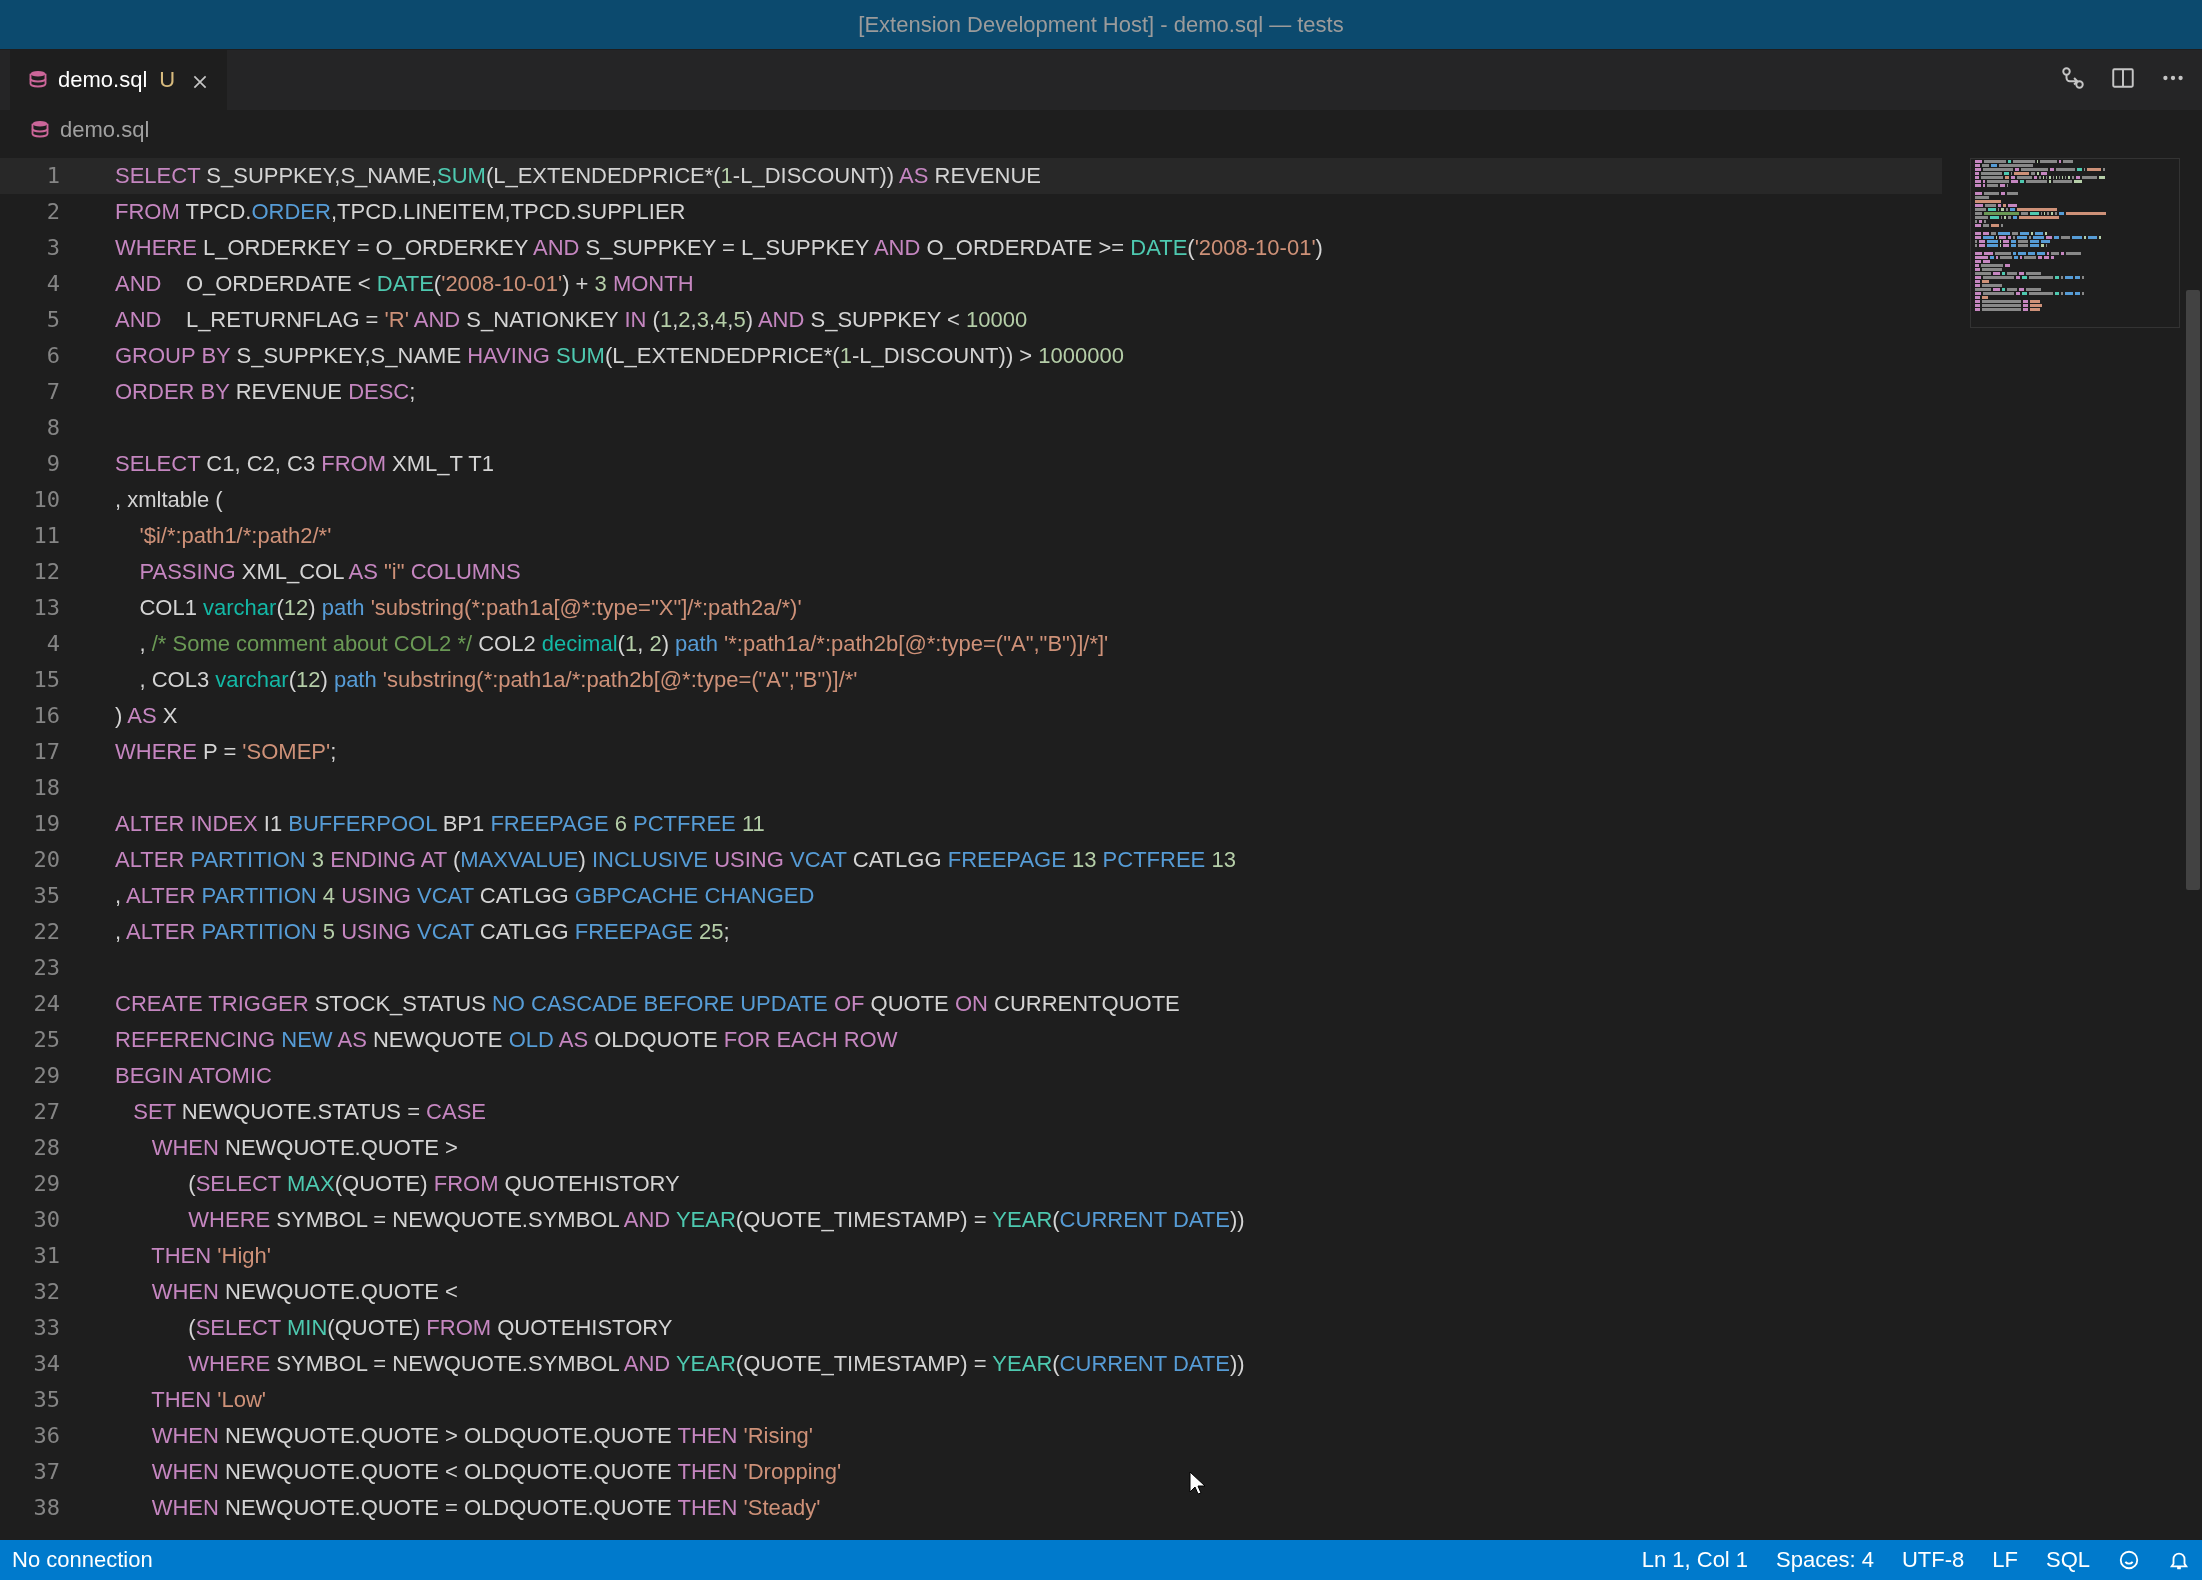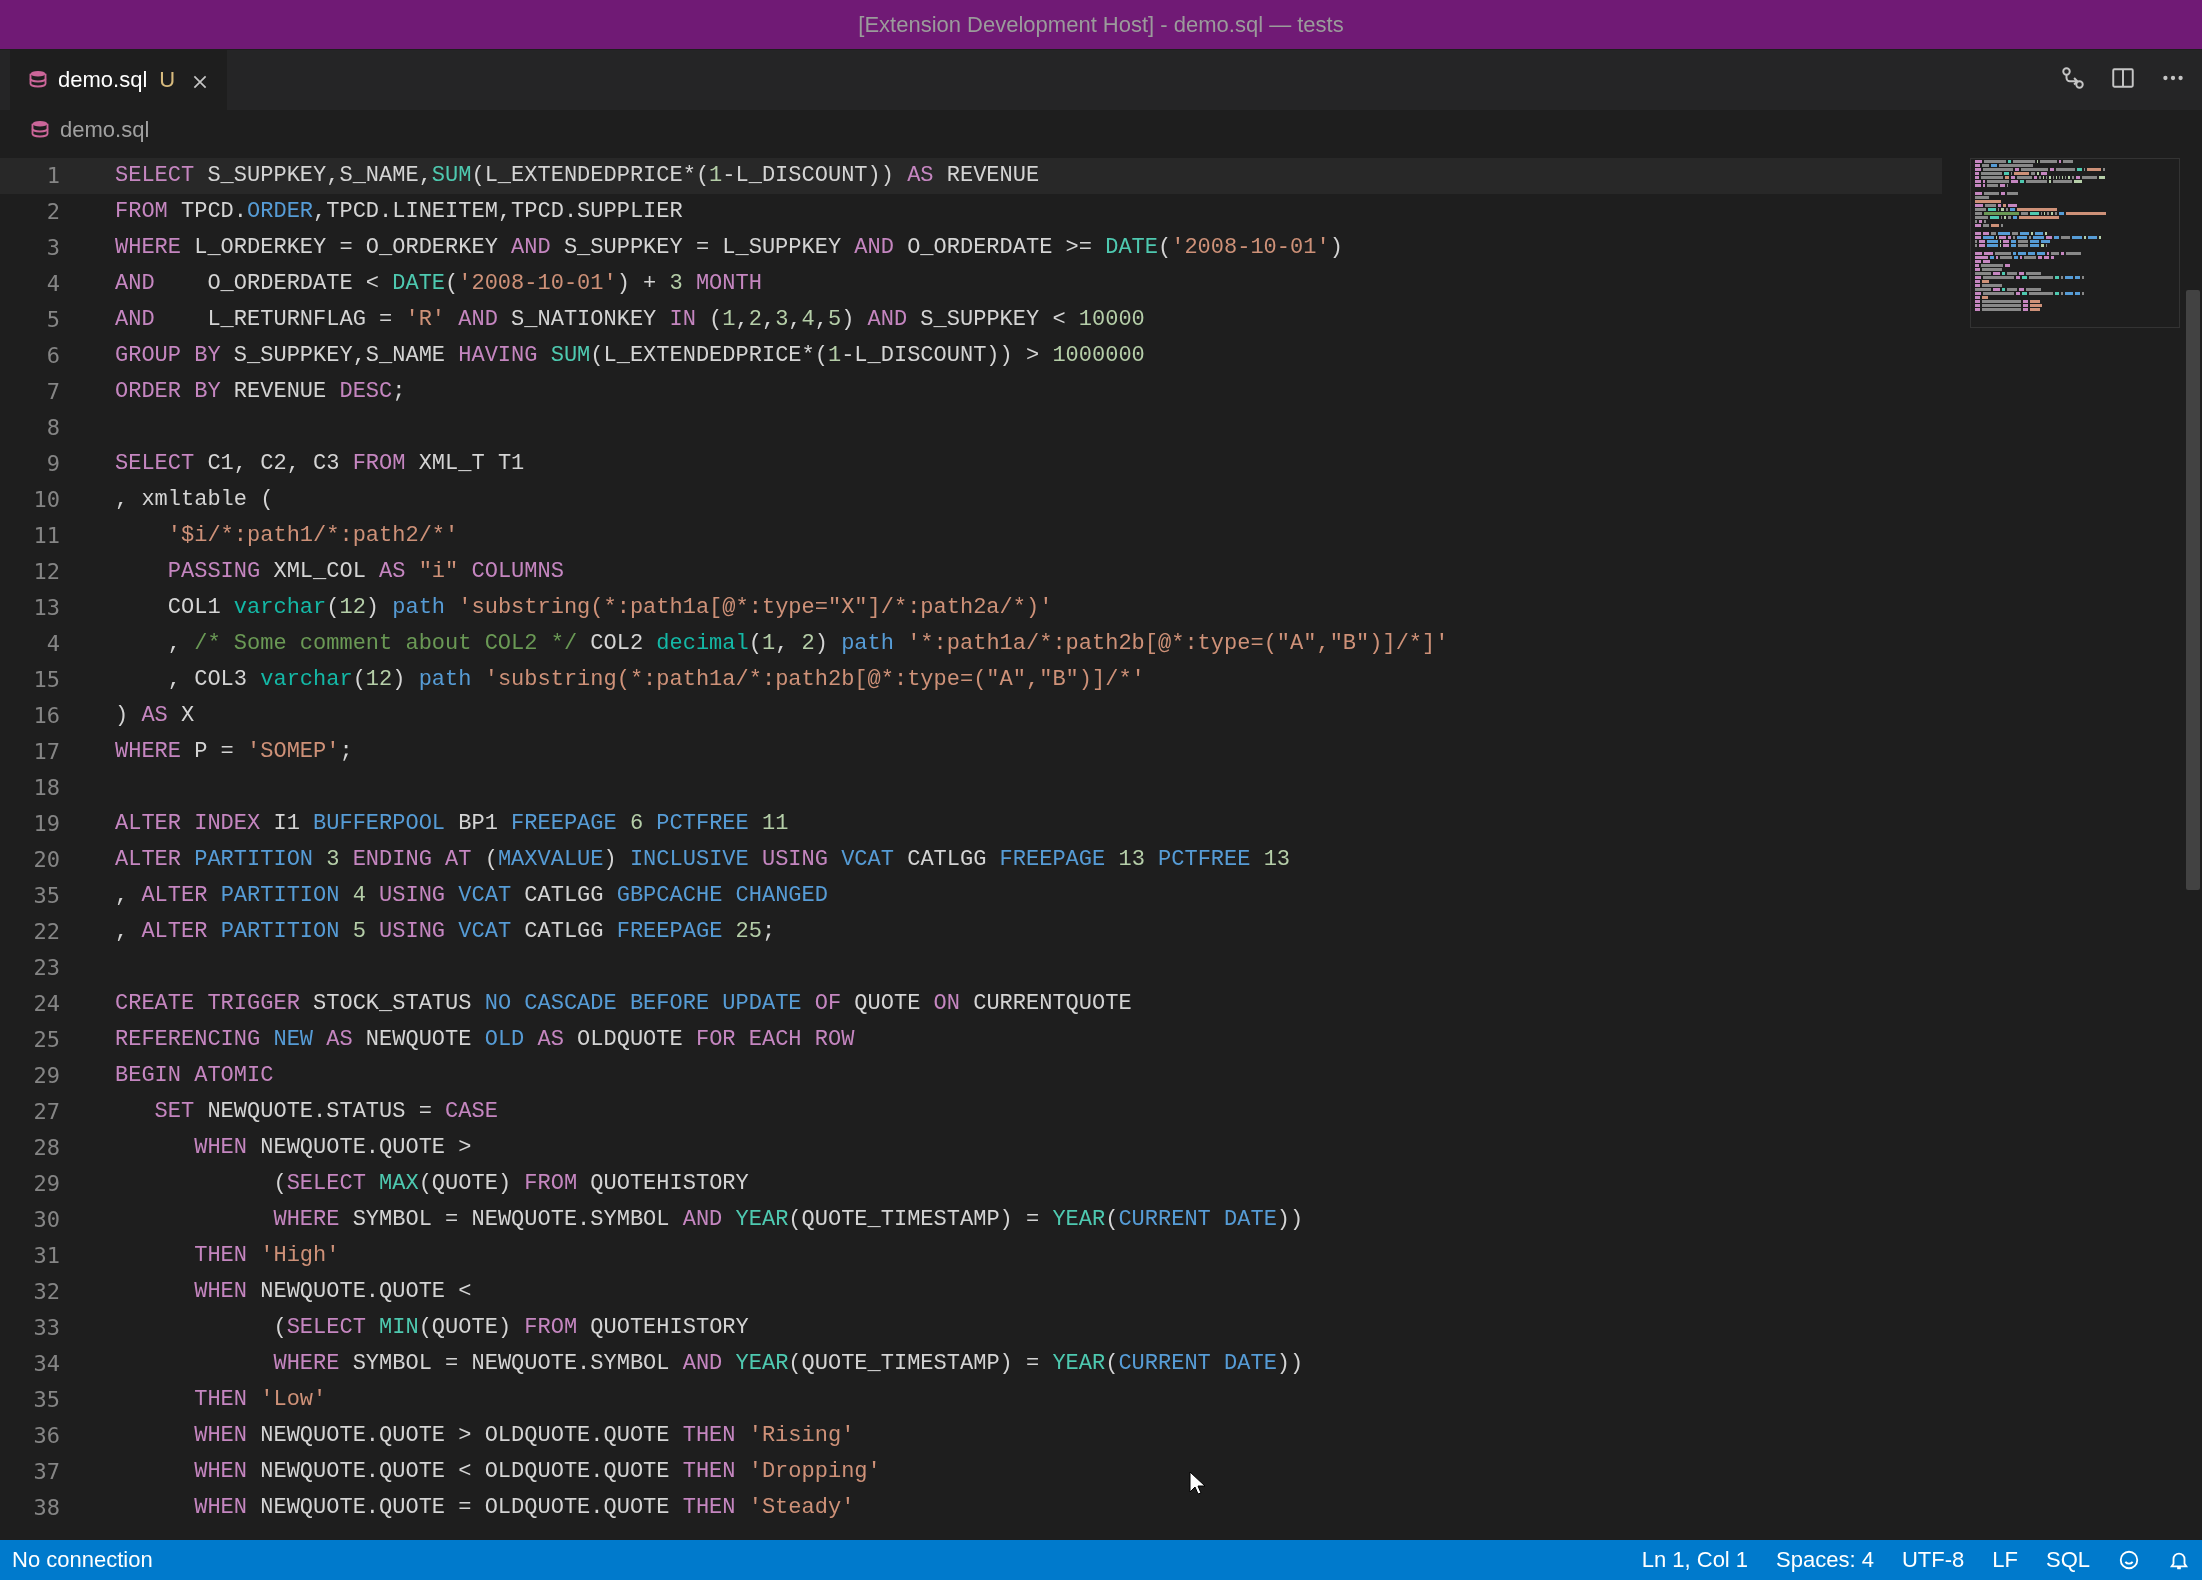--- a/index.html
+++ b/index.html
@@ -7,21 +7,21 @@
   font-family: -apple-system, BlinkMacSystemFont, "Segoe UI", sans-serif;
   background: #1e1e1e;
   color: #cccccc;
   width: 2202px;
   height: 1580px;
   overflow: hidden;
   position: relative;
 }
 .title-bar {
   height: 50px;
-  background: #701a75;
+  background: #0c4a6e;
   display: flex;
   align-items: center;
   justify-content: center;
   color: #9b9b9b;
   font-size: 22px;
   border-bottom: 1px solid #1e1e1e;
 }
 .tab-bar {
   height: 60px;
   background: #252526;
@@ -85,21 +85,21 @@
   padding-right: 40px;
   color: #858585;
   font-family: "Menlo", "Consolas", monospace;
   font-size: 22px;
 }
 .code-area {
   position: absolute;
   left: 115px;
   top: 8px;
   right: 260px;
-  font-family: Liberation Mono, monospace;
+  font-family: Liberation Sans, sans-serif;
   font-size: 22px;
   line-height: 36px;
   white-space: pre;
 }
 .code-line { height: 36px; }
 .kw { color: #c586c0; }
 .fn { color: #4ec9b0; }
 .num { color: #b5cea8; }
 .str { color: #ce9178; }
 .id { color: #d4d4d4; }

